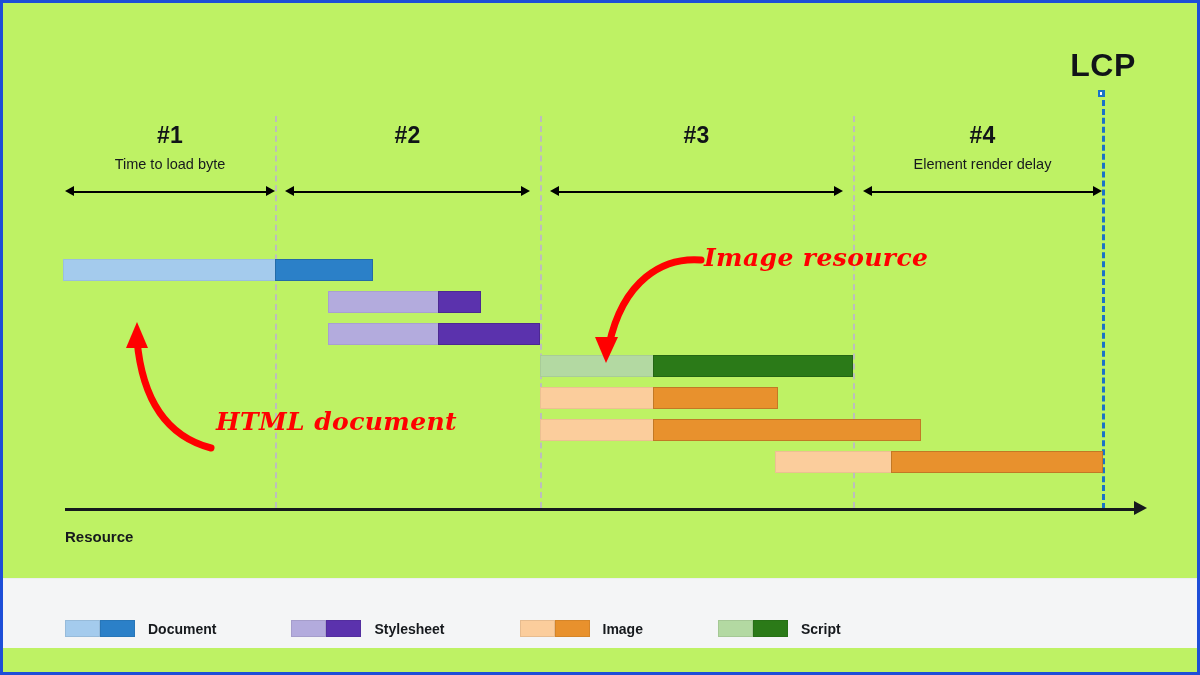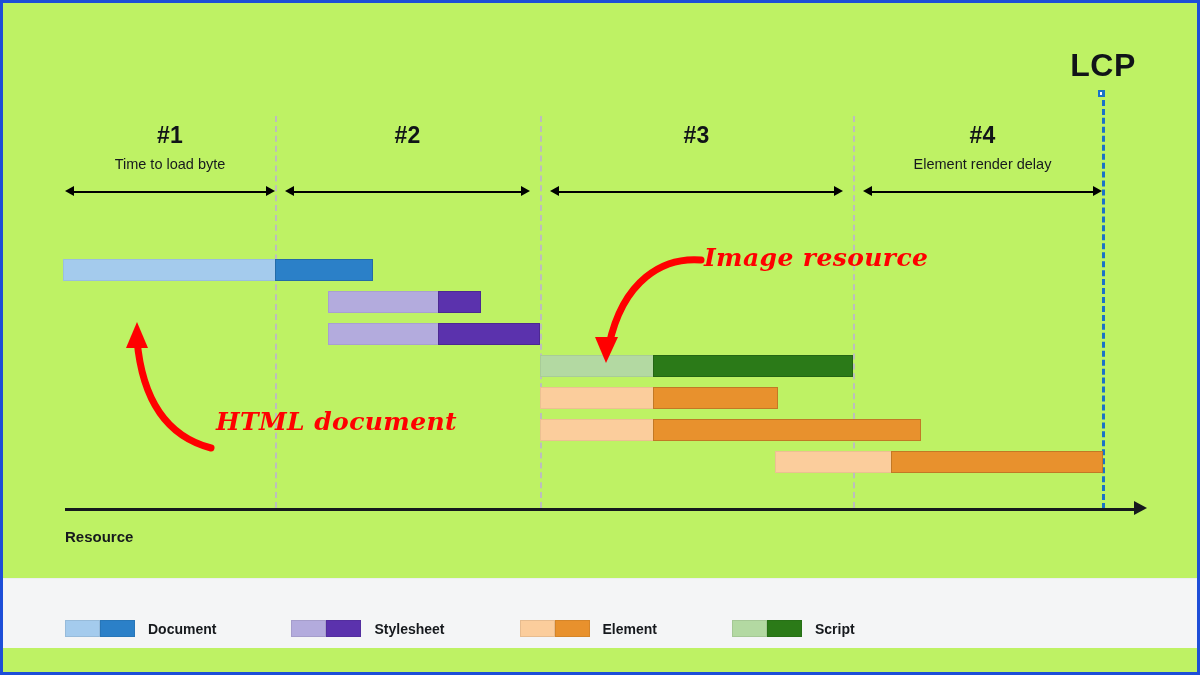--- a/index.html
+++ b/index.html
@@ -323,21 +323,21 @@
             <span style="background: rgb(179, 171, 221);"></span>
             <span style="background: rgb(91, 50, 173);"></span>
           </div>
           <div class="legend-label">Stylesheet</div>
         </div>
         <div class="legend-item">
           <div class="legend-swatch">
             <span style="background: rgb(251, 205, 156);"></span>
             <span style="background: rgb(232, 145, 45);"></span>
           </div>
-          <div class="legend-label">Element</div>
+          <div class="legend-label">Image</div>
         </div>
         <div class="legend-item">
           <div class="legend-swatch">
             <span style="background: rgb(179, 217, 162);"></span>
             <span style="background: rgb(43, 122, 24);"></span>
           </div>
           <div class="legend-label">Script</div>
         </div>
       </div>
   </div>

